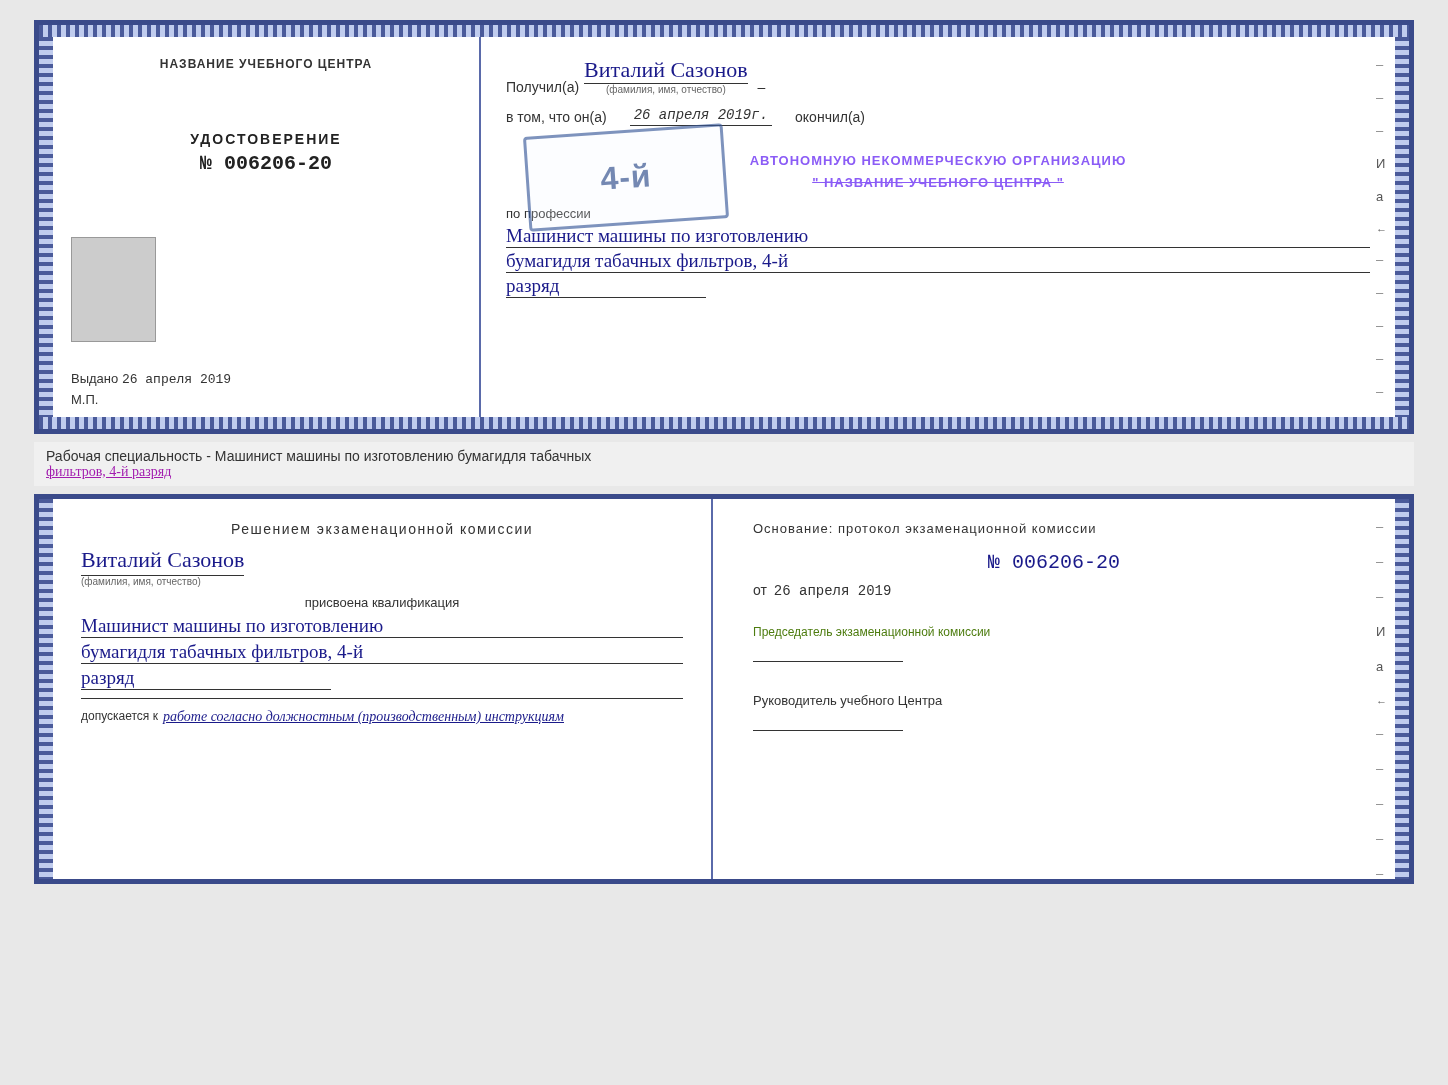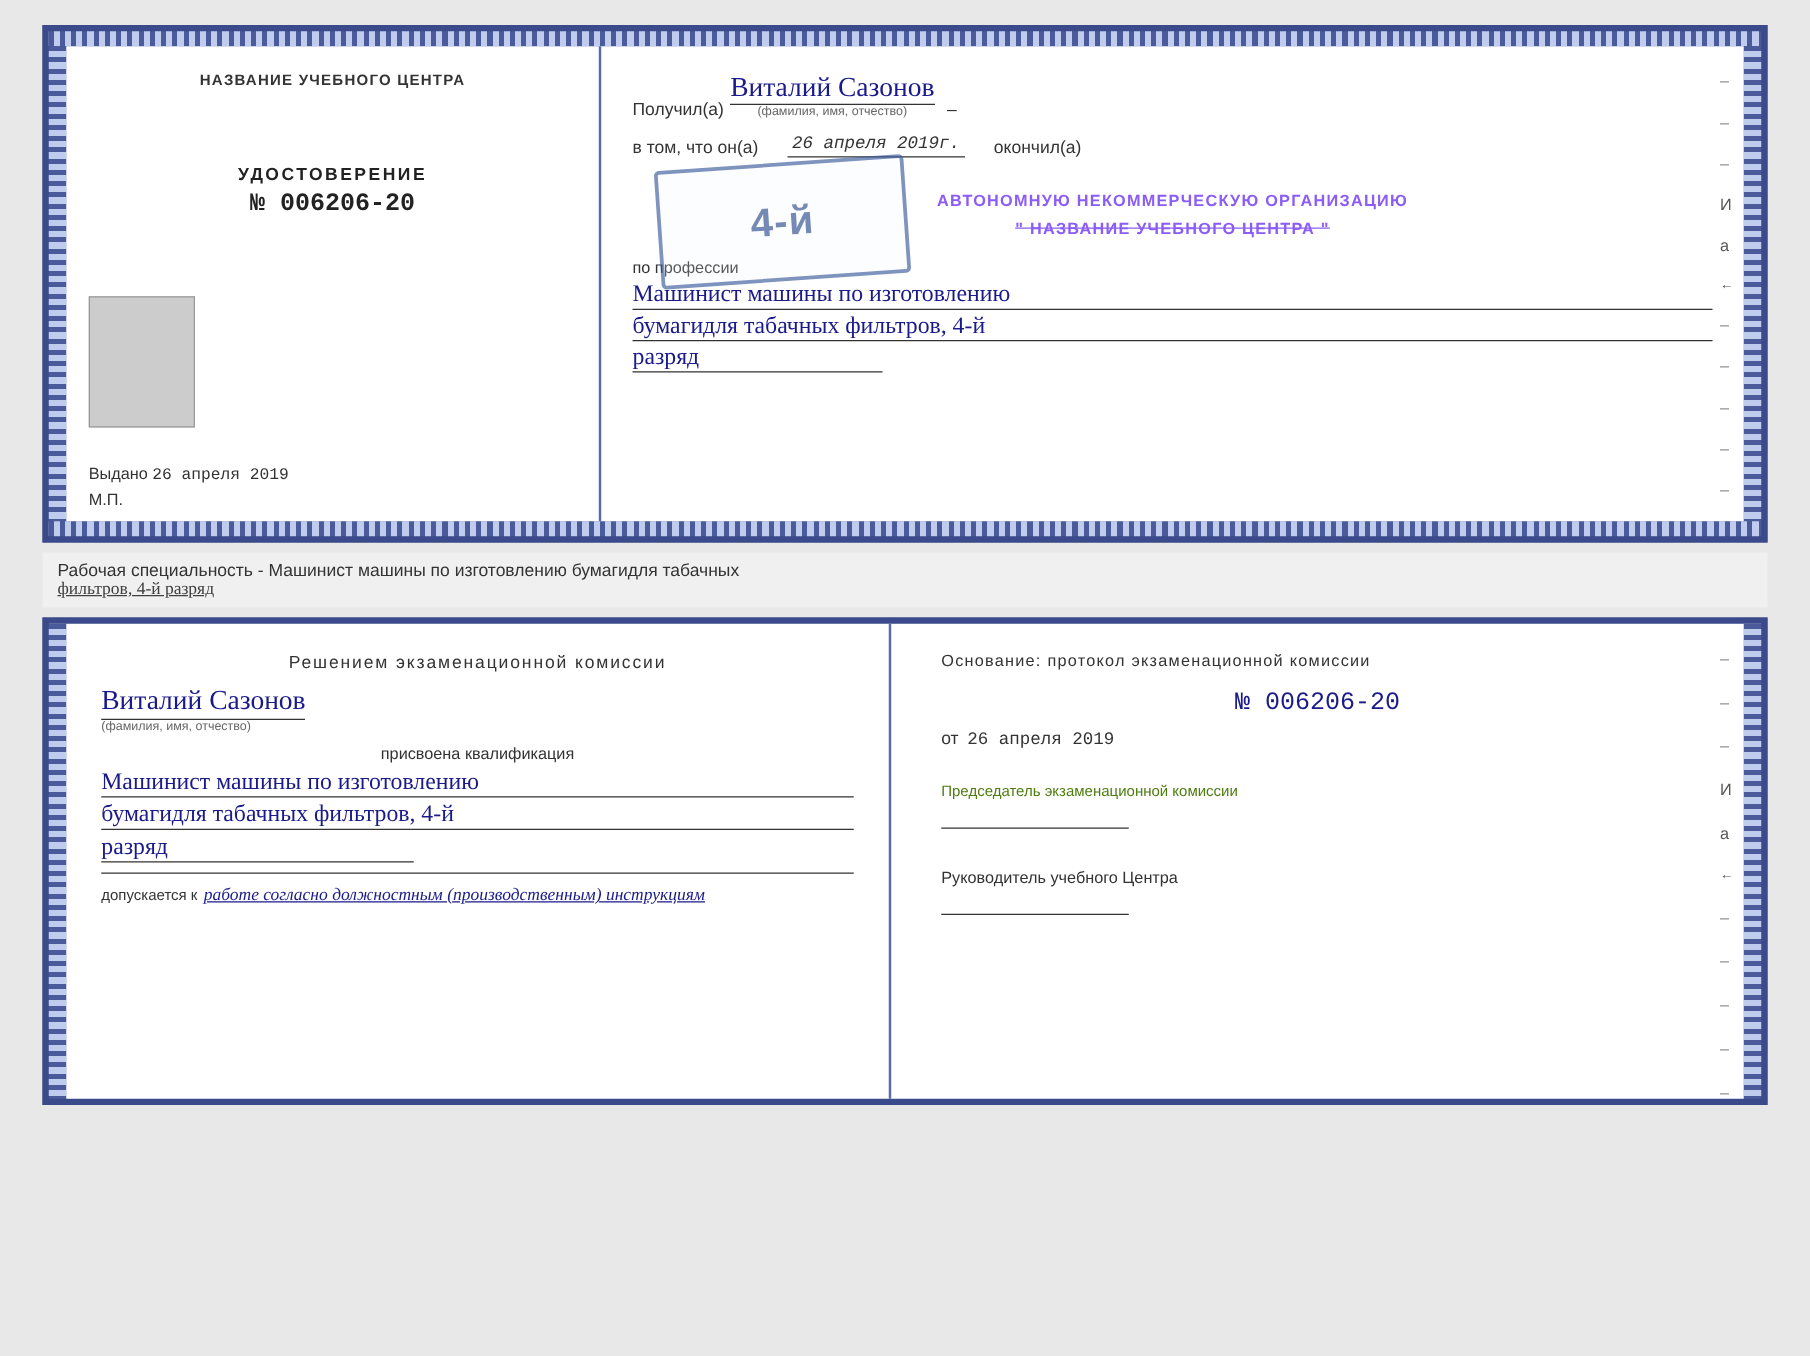--- a/index.html
+++ b/index.html
@@ -146,21 +146,21 @@
       </div>
       <div class="right-deco"></div>
     </div>
     <div class="bottom-deco"></div>
   </div>
 
   <div style="padding:6px 12px; background:#f0f0f0;">
     <div style="font-size:14px; color:#333;">
       <span>Рабочая специальность - Машинист машины по изготовлению бумагидля табачных</span>
     </div>
-    <div style="font-size:14px; color:#404040; text-decoration:underline; font-family:'Segoe Script','Brush Script MT',cursive;">
+    <div style="font-size:14px; color:#a21caf; text-decoration:underline; font-family:'Segoe Script','Brush Script MT',cursive;">
       <span>фильтров, 4-й разряд</span>
     </div>
   </div>
 
   <div style="display:flex; flex-direction:row; border:5px solid #3a4a8a; background:#3a4a8a;">
     <div class="top-deco"></div>
     <div class="panels-row">
       <div class="left-deco"></div>
 
       <div style="width:660px; border-right:2px solid #5a6aaa; background:white; padding:22px 28px; position:relative; min-height:380px;">

